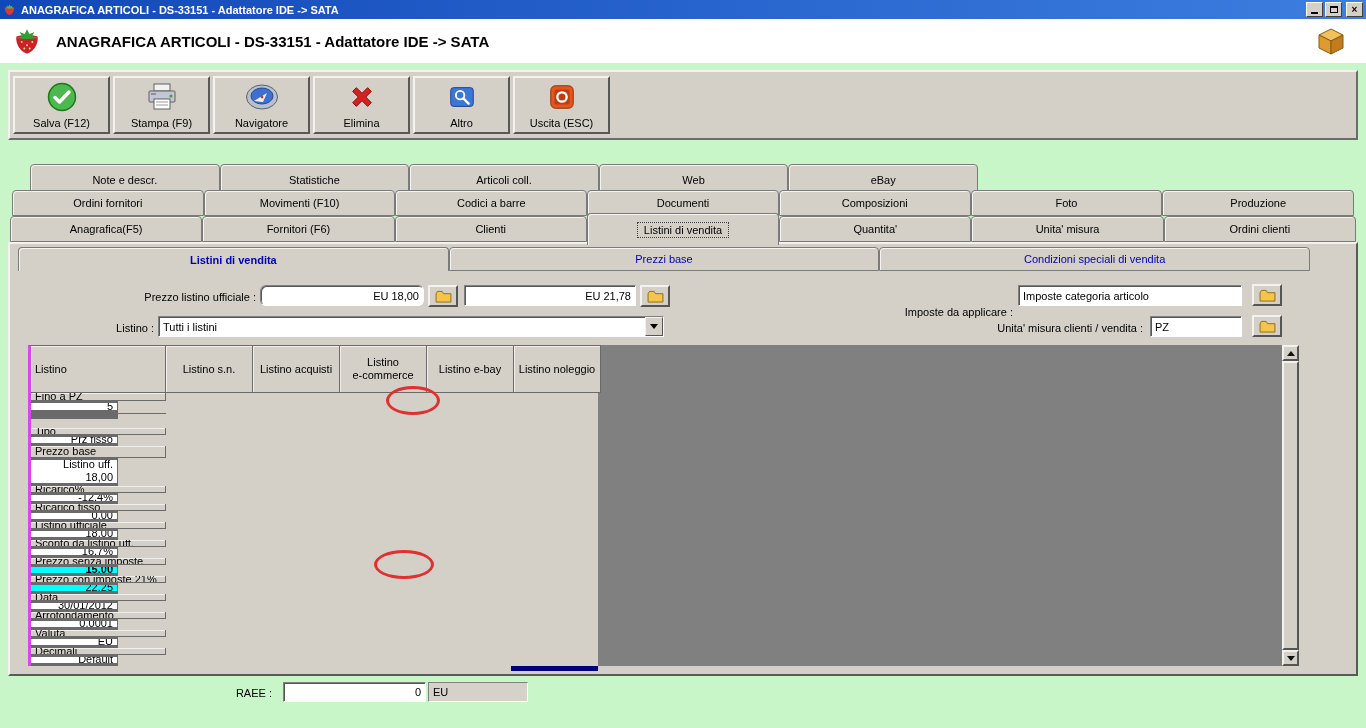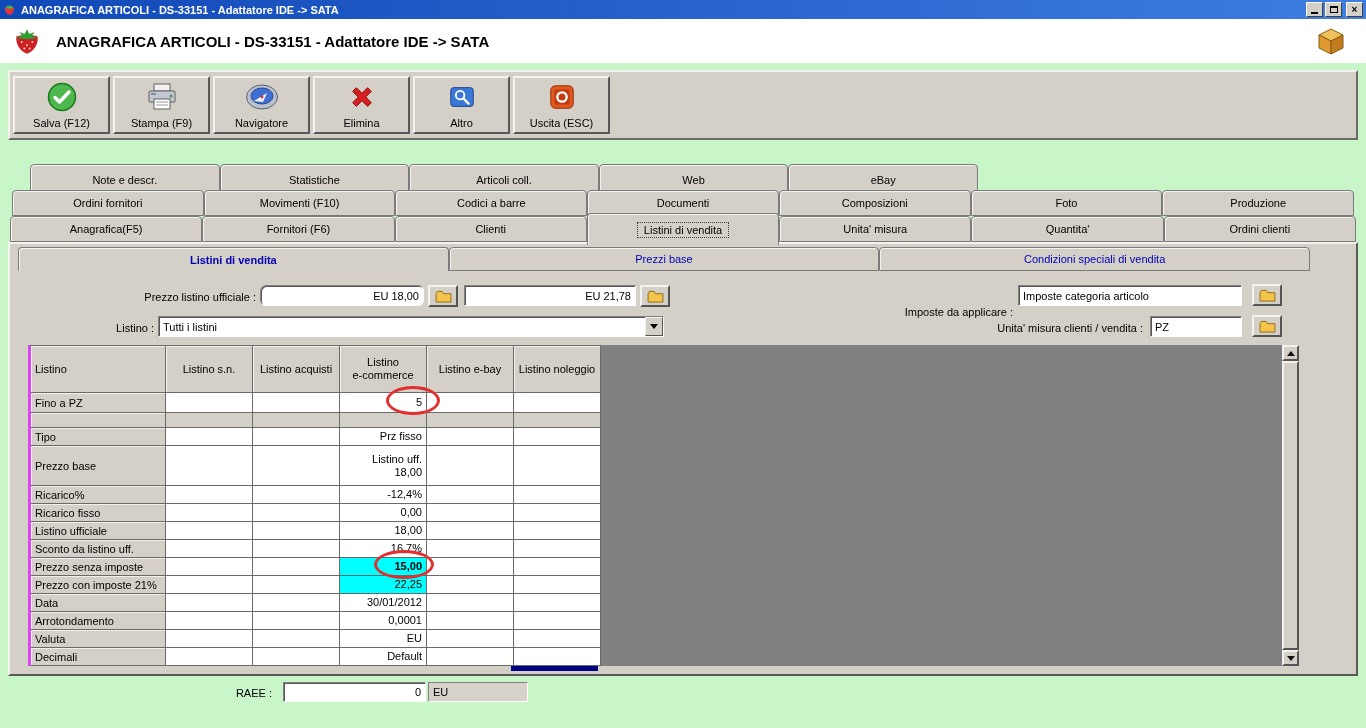--- a/index.html
+++ b/index.html
@@ -74,21 +74,21 @@
   
   .grid { position:absolute; left:18px; top:101px; border-left:3px solid #d946ef; border-top:1px solid #6a6a6a; }
   .thead, .trow { display:flex; }
   .cell { border-right:1px solid #6a6a6a; border-bottom:1px solid #6a6a6a; overflow:hidden;
           display:flex; align-items:center; }
   .cl { width:135px; background:#d4d0c8; box-shadow:inset 1px 1px 0 #f2f0ec; padding-left:4px; }
   .cd { width:87px; background:#fff; }
   .thead { height:47px; }
   .thead .cd { background:#d4d0c8; box-shadow:inset 1px 1px 0 #f2f0ec; justify-content:center;
                text-align:center; white-space:pre-line; line-height:13px; }
-  .trow { height:18px; }
+  .trow { height:18px;flex-direction:column; }
   .trow.r0 { height:20px; }
   .trow.r1 { height:15px; }
   .trow.r1 .cd { background:#d4d0c8; }
   .trow.r3 { height:40px; }
   .val { justify-content:flex-end; padding-right:4px; white-space:pre-line; text-align:right; line-height:13px; }
   .hl { background:#00ffff !important; }
   .b { font-weight:bold;text-align:right; }
   .filler { position:absolute; left:588px; top:101px; width:684px; height:321px; background:#808080; }
   .navybar { position:absolute; left:501px; top:422px; width:87px; height:5px; background:#000080; }
 
@@ -243,22 +243,22 @@
     <span class="tab">Foto</span>
     <span class="tab">Produzione</span>
   </div>
   <div class="tabrow" id="tabs3">
     <span class="tab">Anagrafica(F5)</span>
     <span class="tab">Fornitori (F6)</span>
     <span class="tab">Clienti</span>
     <span class="tab active">
         <span class="focus">Listini di vendita</span>
       </span>
+    <span class="tab">Quantita'</span>
     <span class="tab">Unita' misura</span>
-    <span class="tab">Quantita'</span>
     <span class="tab">Ordini clienti</span>
   </div>
 
   <div class="panel">
 
     <div class="subtabs">
       <span class="subtab active">Listini di vendita</span>
       <span class="subtab">Prezzi base</span>
       <span class="subtab">Condizioni speciali di vendita</span>
     </div>

